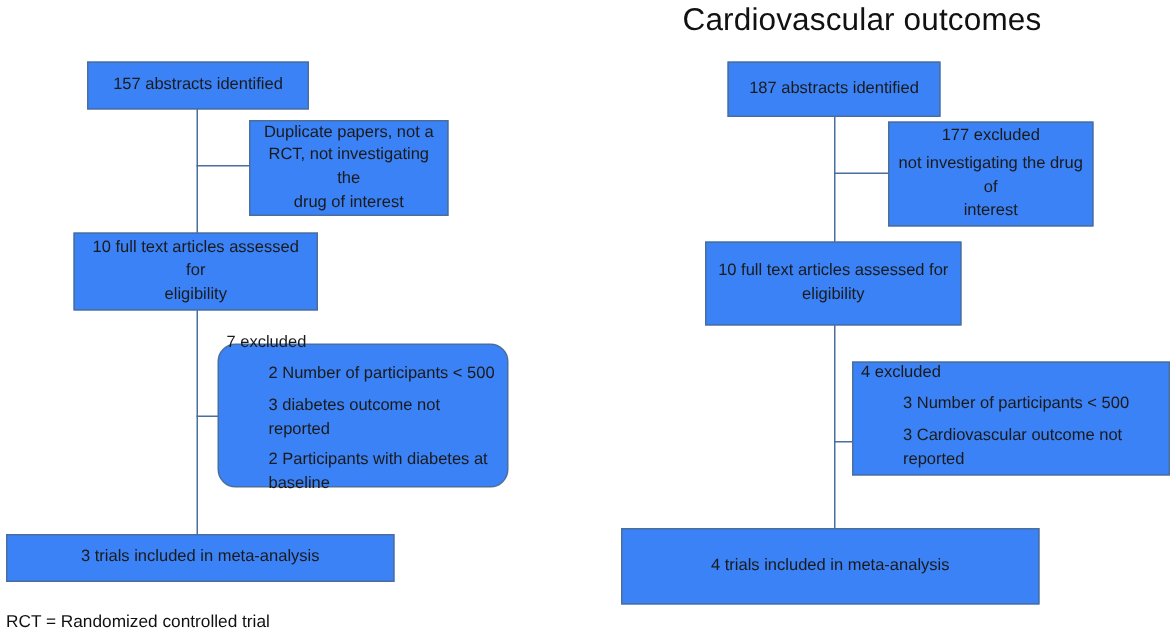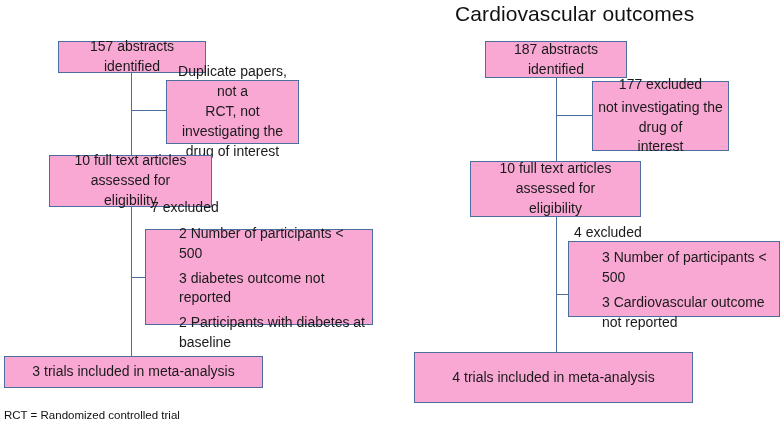--- a/index.html
+++ b/index.html
@@ -20,26 +20,26 @@
     font-size: 21px;
     color: #111111;
     font-weight: 400;
     letter-spacing: 0.1px;
     white-space: nowrap;
   }
   .node {
     position: absolute;
     box-sizing: border-box;
     border: 1.2px solid #4a6f9e;
-    background: #f9a8d4;
+    background: #3b82f6;
     display: flex;
     flex-direction: column;
     justify-content: center;
     color: #1a1a1a;
-    font-size: 14px;
+    font-size: 11px;
     line-height: 1.42;
     z-index: 3;
   }
   .node.center {
     align-items: center;
     text-align: center;
     padding: 2px 5px;
   }
   .node.left-align {
     align-items: flex-start;
@@ -101,21 +101,21 @@
     <span class="line">Duplicate papers, not a</span>
     <span class="line">RCT, not investigating the</span>
     <span class="line">drug of interest</span>
   </div>
 
   <div class="node center" style="left:49px; top:155px; width:163px; height:52px;">
     <span class="line">10 full text articles assessed for</span>
     <span class="line">eligibility</span>
   </div>
 
-  <div class="node left-align" style="left:145px; top:229px; width:228px; height:96px;">
+  <div class="node left-align" style="left:145px; top:229px; width:194px; height:96px;border-radius:12px;">
     <span class="excl-head">7 excluded</span>
     <span class="excl-item">2 Number of participants &lt; 500</span>
     <span class="excl-item">3 diabetes outcome  not reported</span>
     <span class="excl-item">2 Participants with diabetes at baseline</span>
   </div>
 
   <div class="node center" style="left:4px; top:356px; width:259px; height:32px;">
     <span class="line">3 trials included in meta-analysis</span>
   </div>
 

